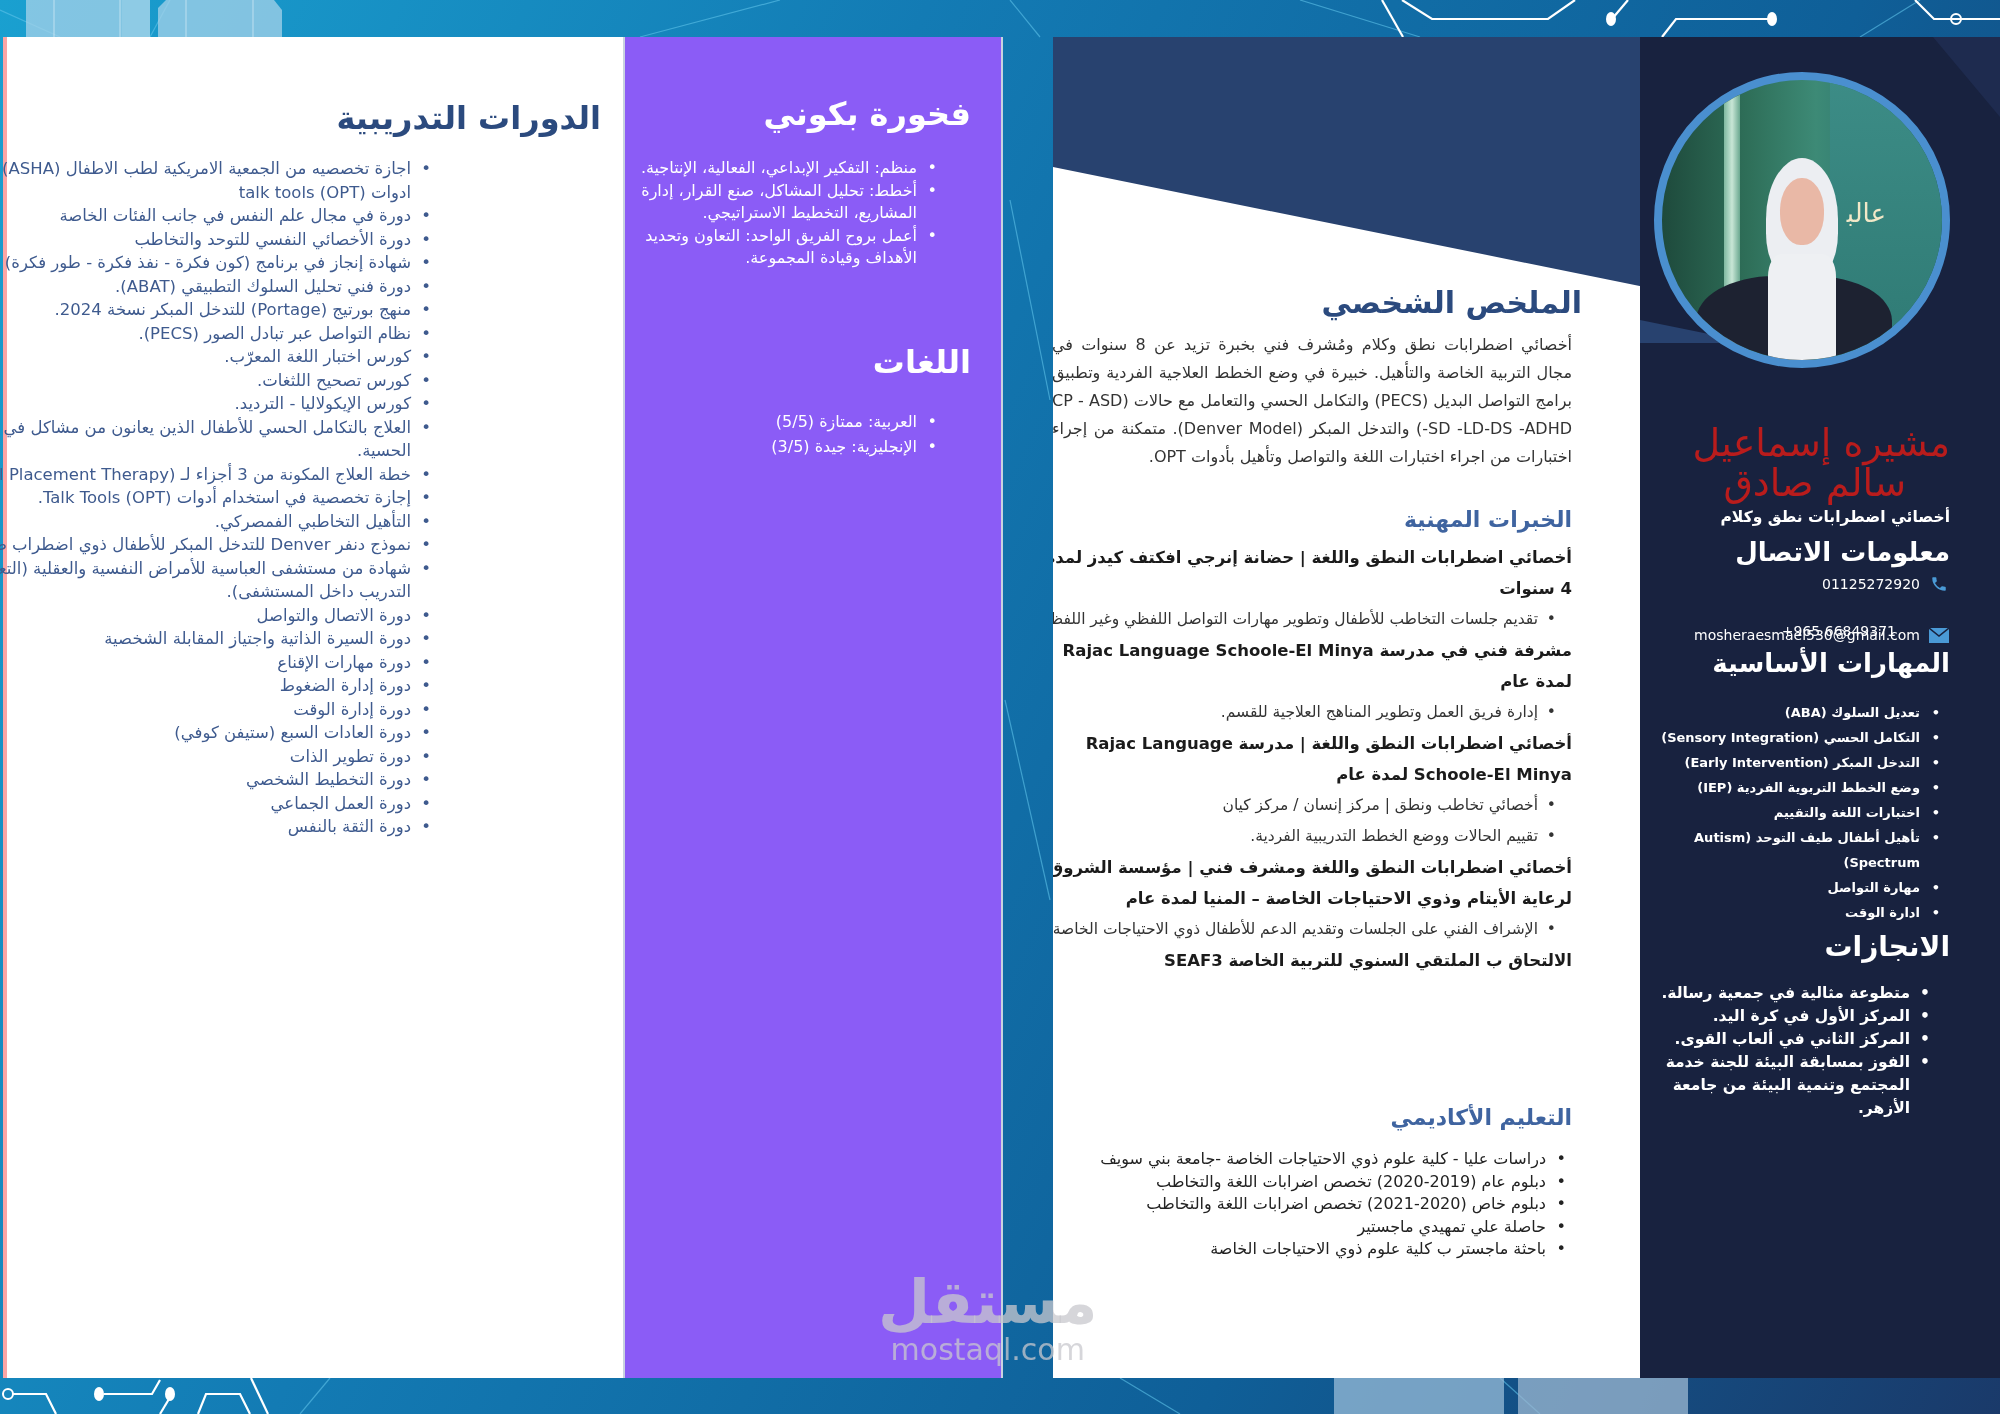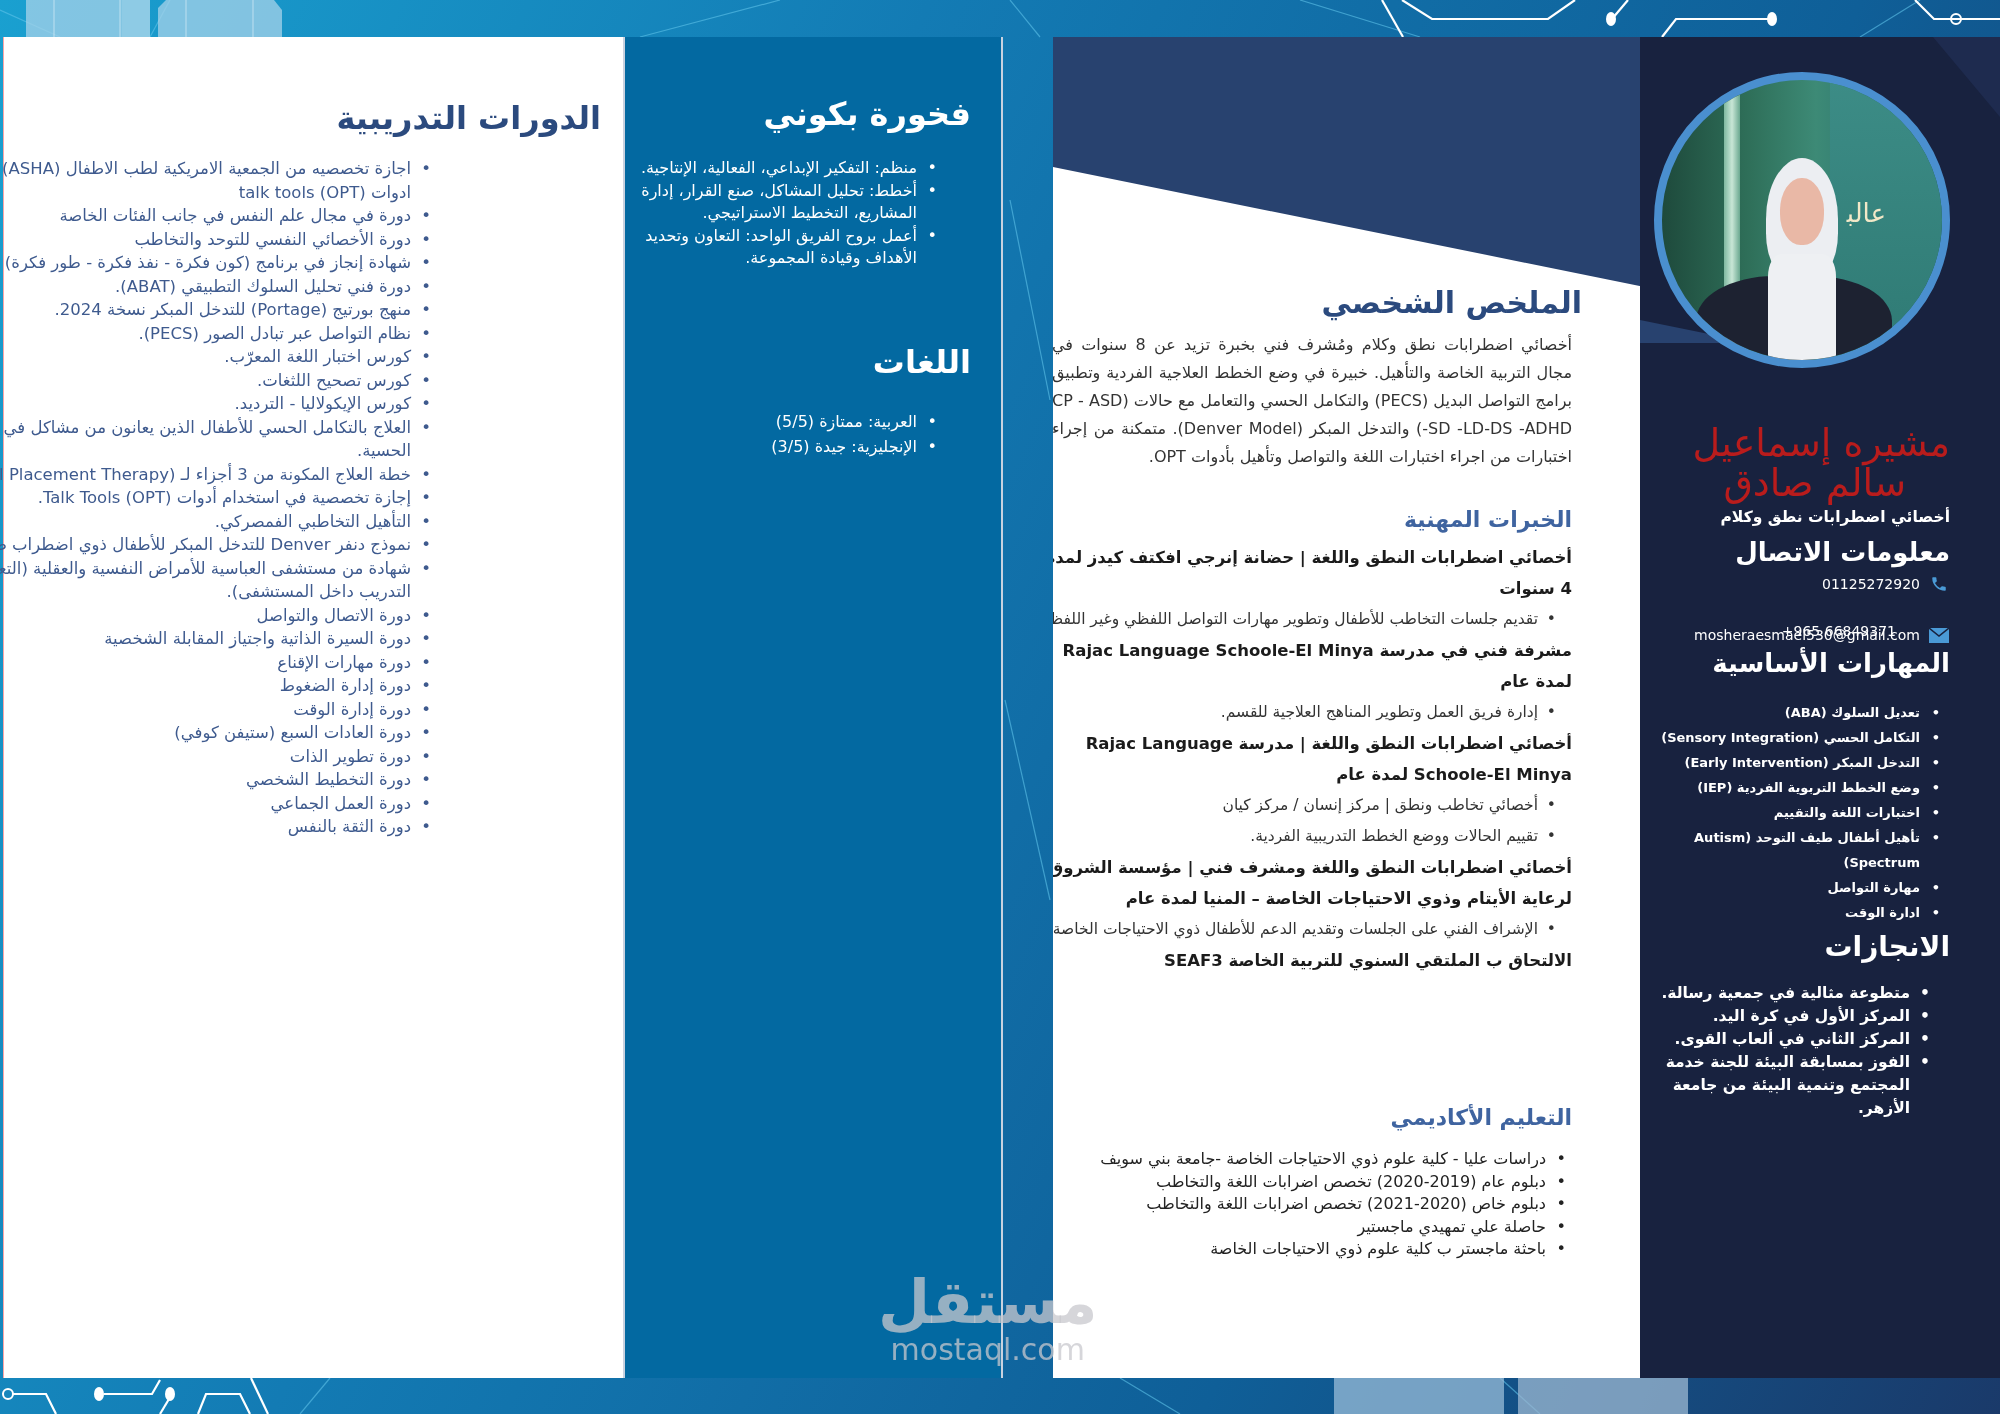--- a/index.html
+++ b/index.html
@@ -6,22 +6,22 @@
   html, body { width: 2000px; height: 1414px; overflow: hidden; }
   body {
     position: relative;
     font-family: "DejaVu Sans", sans-serif;
     background: linear-gradient(115deg, #1aa0d0 0%, #137bb4 35%, #0f5f98 70%, #1a3a6a 100%);
   }
   .bg-lines { position: absolute; inset: 0; width: 2000px; height: 1414px; pointer-events: none; }
 
   
   .page1 { position: absolute; left: 3px; top: 37px; width: 1000px; height: 1341px; background: #ffffff; }
-  .p1-courses { position: absolute; left: 0; top: 0; width: 620px; height: 100%; background: #fff; border-left: 1px solid #fca5a5; }
-  .p1-navy { position: absolute; left: 620px; top: 0; width: 380px; height: 100%; background: #0369a1; border: 2px solid #c9d2e0; border-top: none; border-bottom: none; }
+  .p1-courses { position: absolute; left: 0; top: 0; width: 620px; height: 100%; background: #fff; border-left: 4px solid #fca5a5; }
+  .p1-navy { position: absolute; left: 620px; top: 0; width: 380px; height: 100%; background: #8b5cf6; border: 2px solid #c9d2e0; border-top: none; border-bottom: none; }
 
   
   .page2 { position: absolute; left: 1053px; top: 37px; width: 947px; height: 1341px; background: #ffffff; overflow: hidden; }
   .p2-diag { position: absolute; left: 0; top: 0; width: 947px; height: 1341px; }
   .p2-side { position: absolute; right: 0; top: 0; width: 360px; height: 100%; }
 
   .rtl { direction: rtl; text-align: right; }
   h2.sec-title-light { font-family: "DejaVu Sans", sans-serif; font-weight: bold; color: #ffffff; }
 
   ul.bullets { list-style: none; }

